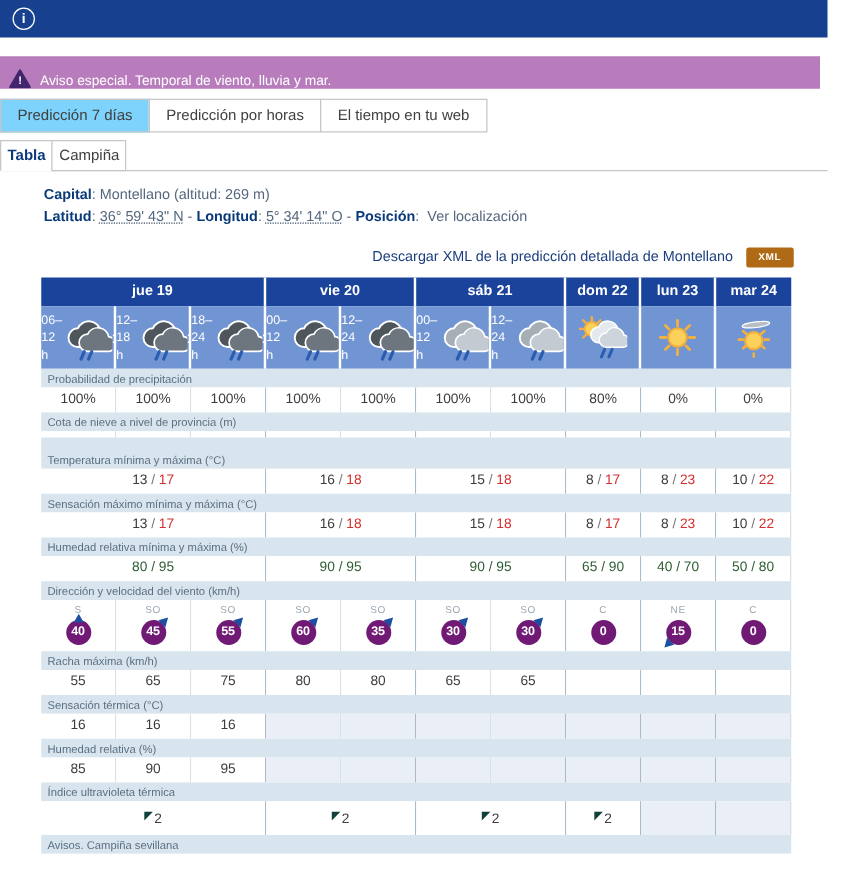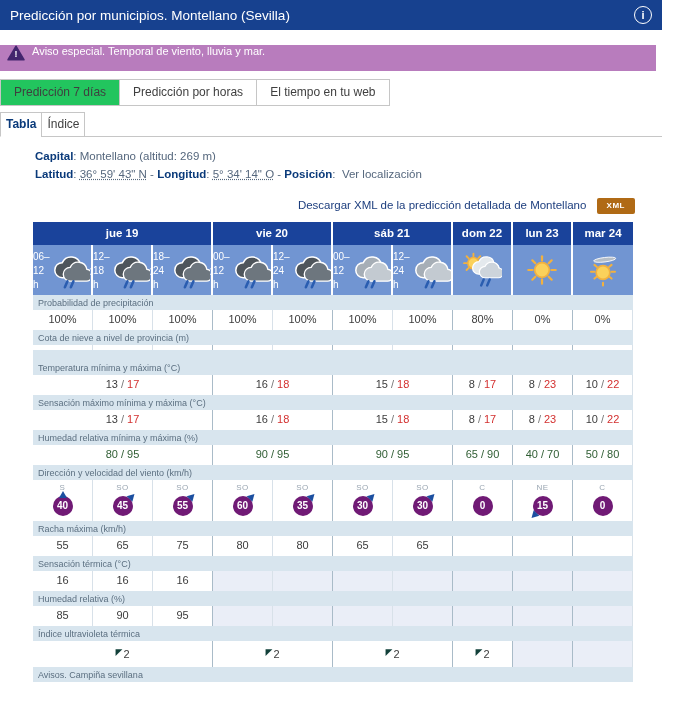--- a/index.html
+++ b/index.html
@@ -4,26 +4,26 @@
 <style>
   html,body{margin:0;padding:0;background:#fff;}
   body{width:689px;font-family:"Liberation Sans",sans-serif;color:#333;-webkit-font-smoothing:antialiased;}
 
   
   .titlebar{width:662px;height:30px;background:#17418f;color:#fff;display:flex;align-items:center;justify-content:space-between;padding:0 10px;box-sizing:border-box;font-size:13.5px;}
   .info-ic{width:16px;height:16px;border:1.5px solid #fff;border-radius:50%;display:flex;align-items:center;justify-content:center;font-size:11px;font-weight:bold;cursor:pointer;flex:none;}
   .info-ic::before{content:"i";}
 
   
-  .warnbar{width:656px;height:26px;background:#b87cbd;color:#fff;display:flex;align-items:flex-start;gap:7px;padding:0 7px;box-sizing:border-box;font-size:11px;margin-top:15px;}
+  .warnbar{width:656px;height:26px;background:#b87cbd;color:#fff;display:flex;align-items:flex-end;gap:7px;padding:0 7px;box-sizing:border-box;font-size:11px;margin-top:15px;}
 
   
   .tabs{display:flex;margin-top:8px;font-size:12px;color:#3f3f3f;}
   .tab{padding:5px 13px 6px;border:1px solid #c6c6c6;background:#fff;margin-right:-1px;cursor:pointer;}
-  .tab.active{background:#22c55e;}
+  .tab.active{background:#7dd3fc;}
   .subtabs{display:flex;margin-top:6px;font-size:12px;color:#3f3f3f;border-bottom:1px solid #c6c6c6;width:662px;box-sizing:border-box;}
   .subtab{padding:4px 5px 5px;border:1px solid #c6c6c6;background:#fff;margin-right:-1px;margin-bottom:-1px;cursor:pointer;}
   .subtab.active{font-weight:bold;color:#0a3a7a;border-bottom:1px solid #fff;}
 
   
   .infoblock{margin:10px 0 0 35px;font-size:11.5px;line-height:1.6;color:#55677d;}
   .lbl{font-weight:bold;color:#0a3a7a;}
   .dotted{text-decoration:underline dotted;cursor:pointer;}
   .loclink{cursor:pointer;}
 
@@ -146,40 +146,39 @@
       </g>
     </symbol>
     <symbol id="sym-warn-tri" viewBox="0 0 20 18">
       <path d="M10 1.5 18.8 16.5 1.2 16.5Z" fill="#43256e" stroke="#43256e" stroke-width="2" stroke-linejoin="round"></path>
       <text x="10" y="14" text-anchor="middle" font-size="10" font-weight="bold" fill="#fff" font-family="Liberation Sans, sans-serif">!</text>
     </symbol>
   </defs>
 </svg>
 
 <div class="titlebar">
-  <span>Predicción por municipios. Montellano (Sevilla)</span>
   <span class="info-ic"></span>
 </div>
 
 <div class="warnbar">
   <svg width="18" height="16">
       <use href="#sym-warn-tri"></use>
     </svg>
   <span>Aviso especial. Temporal de viento, lluvia y mar.</span>
 </div>
 
 <div class="tabs">
   <div class="tab active">Predicción 7 días</div>
   <div class="tab">Predicción por horas</div>
   <div class="tab">El tiempo en tu web</div>
 </div>
 
 <div class="subtabs">
   <div class="subtab active">Tabla</div>
-  <div class="subtab">Índice</div>
+  <div class="subtab">Campiña</div>
 </div>
 
 <div class="infoblock">
   <div>
     <span class="lbl">Capital</span>:
     <span>Montellano (altitud: 269 m)</span>
   </div>
   <div>
     <span class="lbl">Latitud</span>:
     <span class="dotted">36° 59' 43" N</span>

